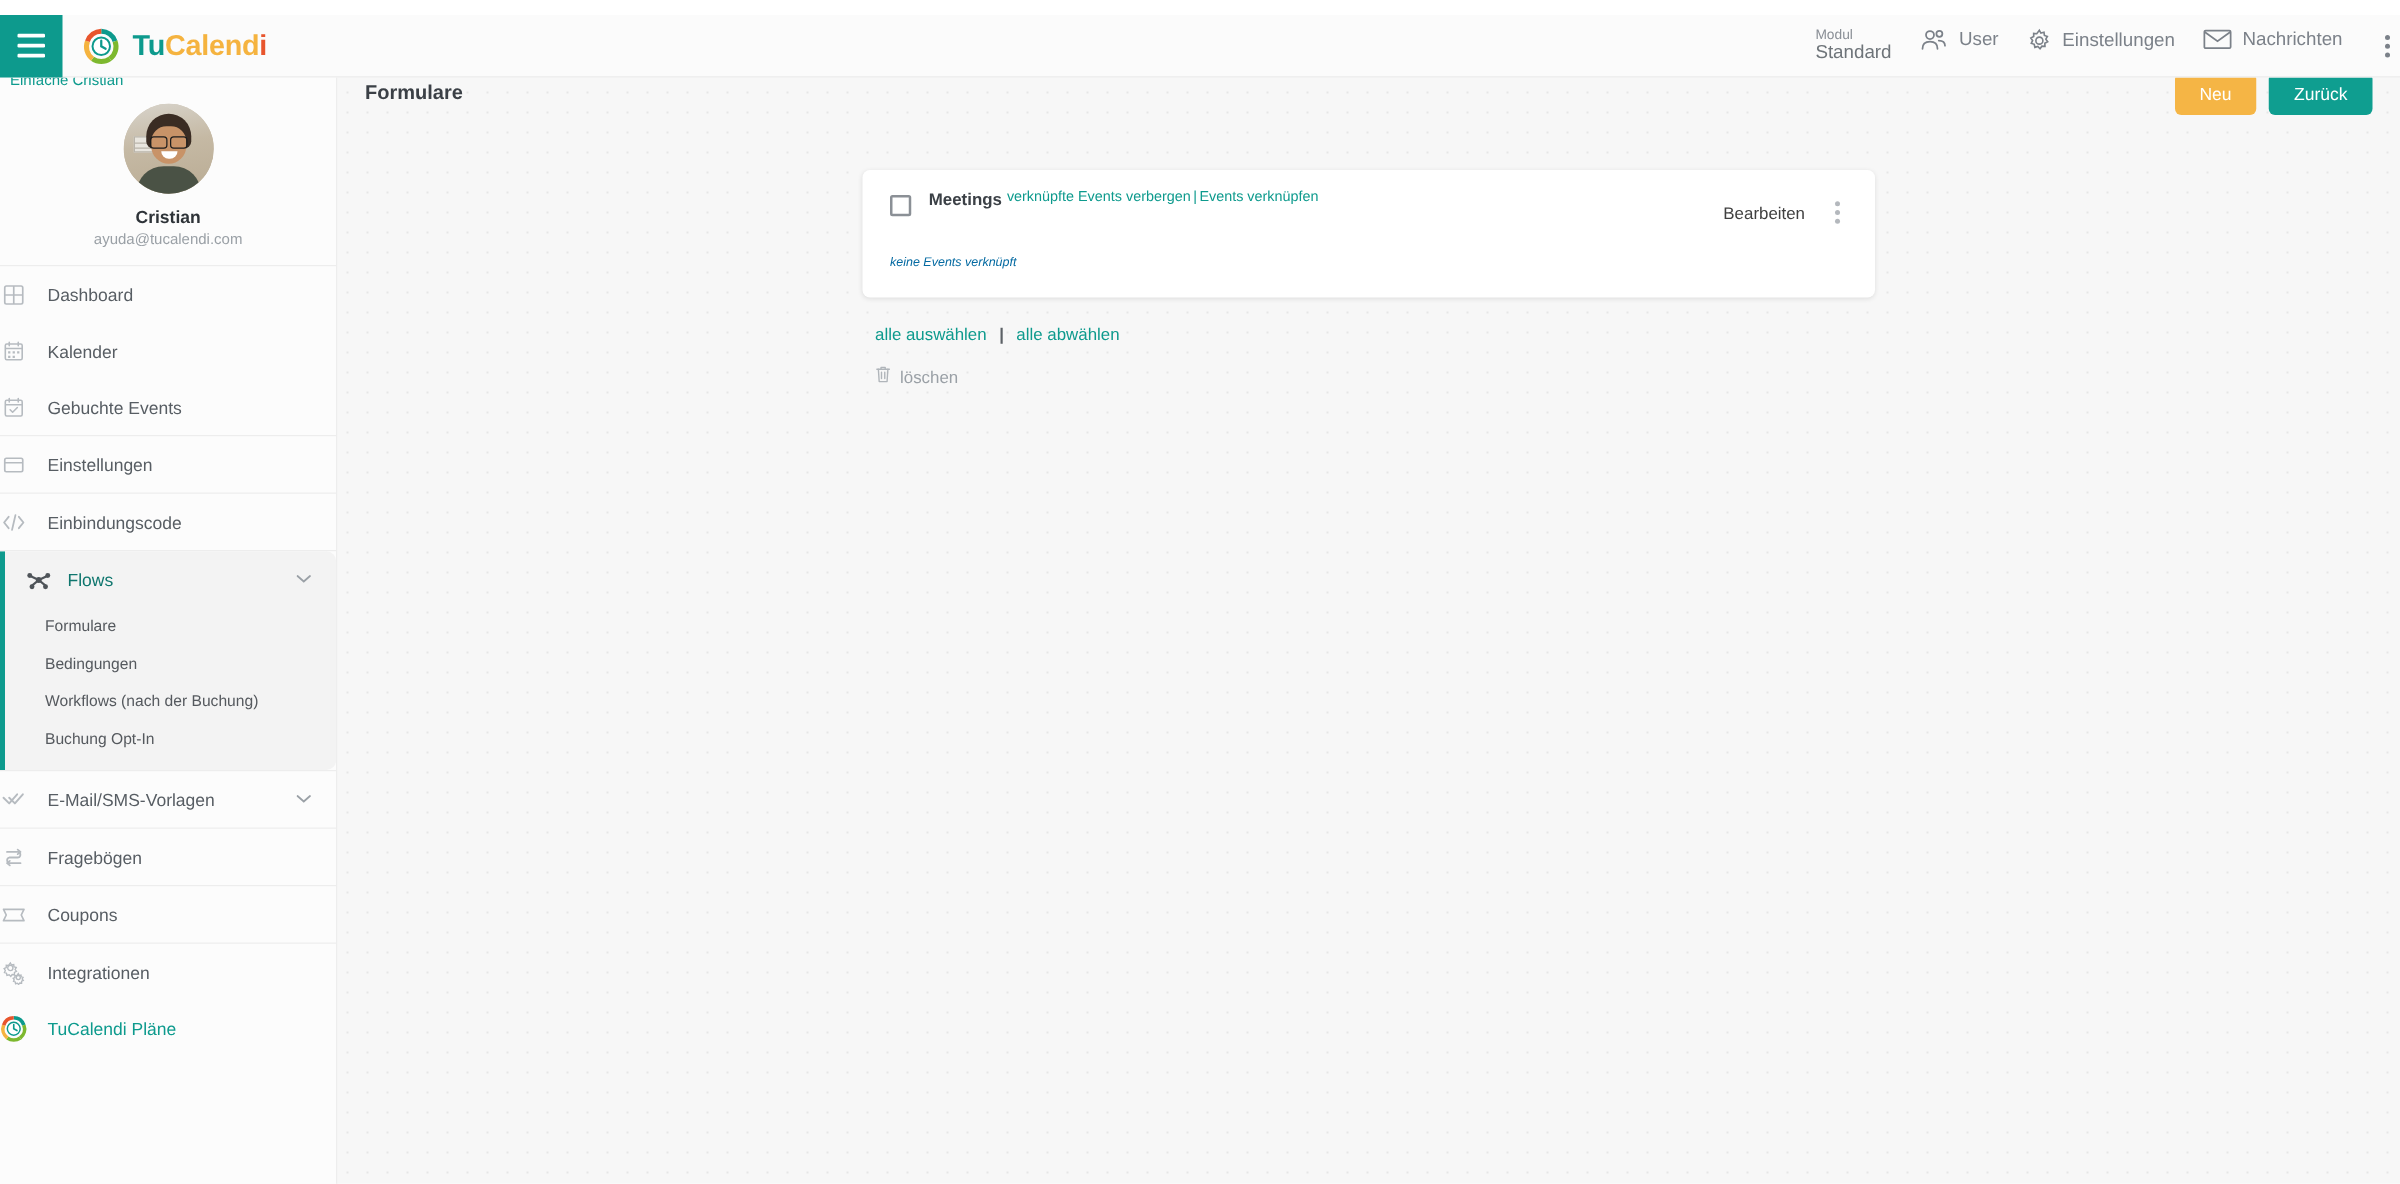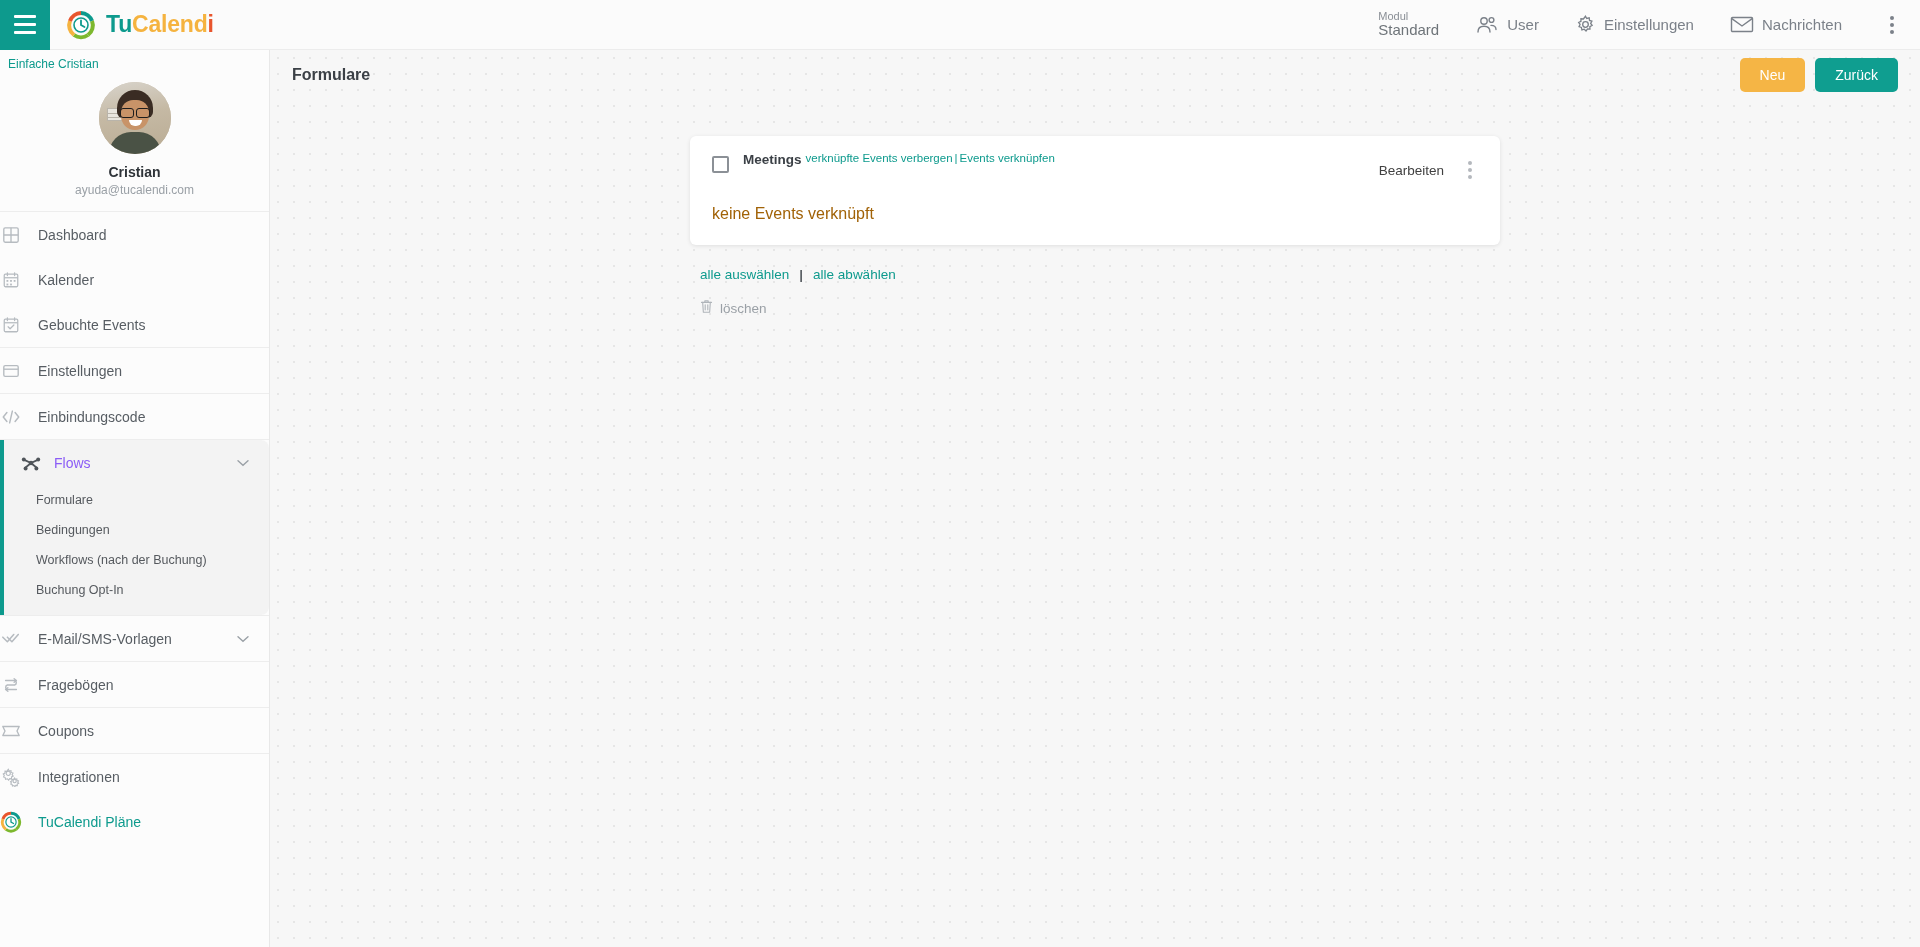--- a/index.html
+++ b/index.html
@@ -5,41 +5,41 @@
   * { box-sizing: border-box; margin: 0; padding: 0; }
   html, body {
     width: 1920px; height: 947px;
     font-family: "Liberation Sans", sans-serif;
     background: #ffffff;
     overflow: hidden;
   }
 
   
   .topbar {
-    position: absolute; top: 0; left: 0; width: 1920px; height: 50px;
+    position: absolute; top: 12px; left: 0; width: 1920px; height: 50px;
     background: #fbfbfb;
     border-bottom: 1px solid #ececec;
     display: flex; align-items: center;
     z-index: 20;
   }
   .hamburger-box {
     width: 50px; height: 50px; background: #0d9a8d;
     display: flex; flex-direction: column; align-items: center; justify-content: center;
     gap: 5px; cursor: pointer; flex: 0 0 50px;
   }
   .hamburger-box span { display:block; width: 22px; height: 3px; background: #fff; border-radius: 1px; }
 
   .brand { display: flex; align-items: center; gap: 10px; margin-left: 16px; }
   .brand-logo { width: 30px; height: 30px; }
   .brand-text { font-size: 23px; font-weight: bold; letter-spacing: -0.2px; }
   .bt-tu { color: #0d9a8d; }
   .bt-calend { color: #f5b33f; }
   .bt-i { color: #e8552d; }
 
-  .topbar-right { margin-left: auto; display: flex; align-items: center; gap: 36px; padding-right: 18px; }
+  .topbar-right { margin-left: auto; display: flex; align-items: flex-start; gap: 22px; padding-right: 0; }
   .modul-block { line-height: 1.12; color: #8a8f96; }
   .modul-label { font-size: 11px; }
   .modul-value { font-size: 15px; color: #6e7479; }
   .top-item { display: flex; align-items: center; gap: 8px; color: #7b8189; font-size: 15px; cursor: pointer; }
   .top-item svg { display: block; }
   .kebab { display: flex; flex-direction: column; gap: 3px; padding: 6px 8px; cursor: pointer; margin-left: 4px;}
   .kebab i { width: 4px; height: 4px; border-radius: 50%; background: #7b8189; display:block; }
 
   
   .sidebar {
@@ -73,21 +73,21 @@
   .nav-group { border-top: 1px solid #ededed; }
   .nav-item {
     display: flex; align-items: center; gap: 16px;
     height: 45px; cursor: pointer;
     color: #575d63; font-size: 14px; position: relative;
   }
   .nav-item .ico { width: 22px; display: flex; align-items: center; justify-content: center; color: #b6bbc0; }
 
   .nav-section { position: relative; }
   .nav-section.active { background: #f3f3f3; border-radius: 0 8px 8px 0; border-left: 4px solid #0d9a8d; }
-  .nav-section.active .nav-item { padding-left: 16px; color: #8b5cf6; gap: 12px; }
+  .nav-section.active .nav-item { padding-left: 16px; color: #0f766e; gap: 12px; }
   .nav-section.active .nav-item .ico { color: #4f5459; }
   .chev { margin-left: auto; margin-right: 20px; color: #9aa0a6; font-size: 11px; }
   .sub-item { height: 30px; display:flex; align-items:center; padding-left: 32px; font-size: 12.5px; color: #55595e; cursor: pointer; }
   .sub-wrap { padding-bottom: 10px; }
 
   .plans { color: #0d9a8d !important; font-weight: 500; }
 
   
   .main {
     position: absolute; top: 50px; left: 270px; width: 1650px; height: 897px;
@@ -122,21 +122,21 @@
   }
   .card-titles { display: flex; flex-direction: row; gap: 4px; }
   .card-title { font-size: 13.5px; font-weight: bold; color: #3b4046; }
   .card-links { font-size: 11.5px; color: #0d9a8d; }
   .card-links a { color: #0d9a8d; text-decoration: none; cursor: pointer; }
   .card-links .sep { color: #0d9a8d; margin: 0 2px; }
   .card-actions { margin-left: auto; display: flex; align-items: center; gap: 18px; padding-top: 5px;}
   .edit-link { color: #404040; font-size: 13.5px; cursor: pointer; }
   .kebab-card { display:flex; flex-direction:column; gap:3px; cursor:pointer; padding: 4px 6px;}
   .kebab-card i { width:4px; height:4px; border-radius:50%; background:#b4b8bd; display:block;}
-  .card-empty { font-size: 16px; color: #a16207; margin-top: 22px; }
+  .card-empty { font-size: 10px; color: #0369a1; margin-top: 22px; font-style: italic; }
 
   .select-row { width: 810px; margin: 22px auto 16px; font-size: 13.5px; padding-left: 10px; }
   .select-row a { color: #0d9a8d; text-decoration: none; cursor: pointer; }
   .select-row .bar { color: #5c6166; margin: 0 10px; font-weight: bold; }
 
   .delete-row { width: 810px; margin: 17px auto 0; padding-left: 10px;
                 display: flex; align-items: center; gap: 7px; color: #9aa0a6; font-size: 13.5px; cursor: pointer;}
 </style>
 </head>
 <body>

